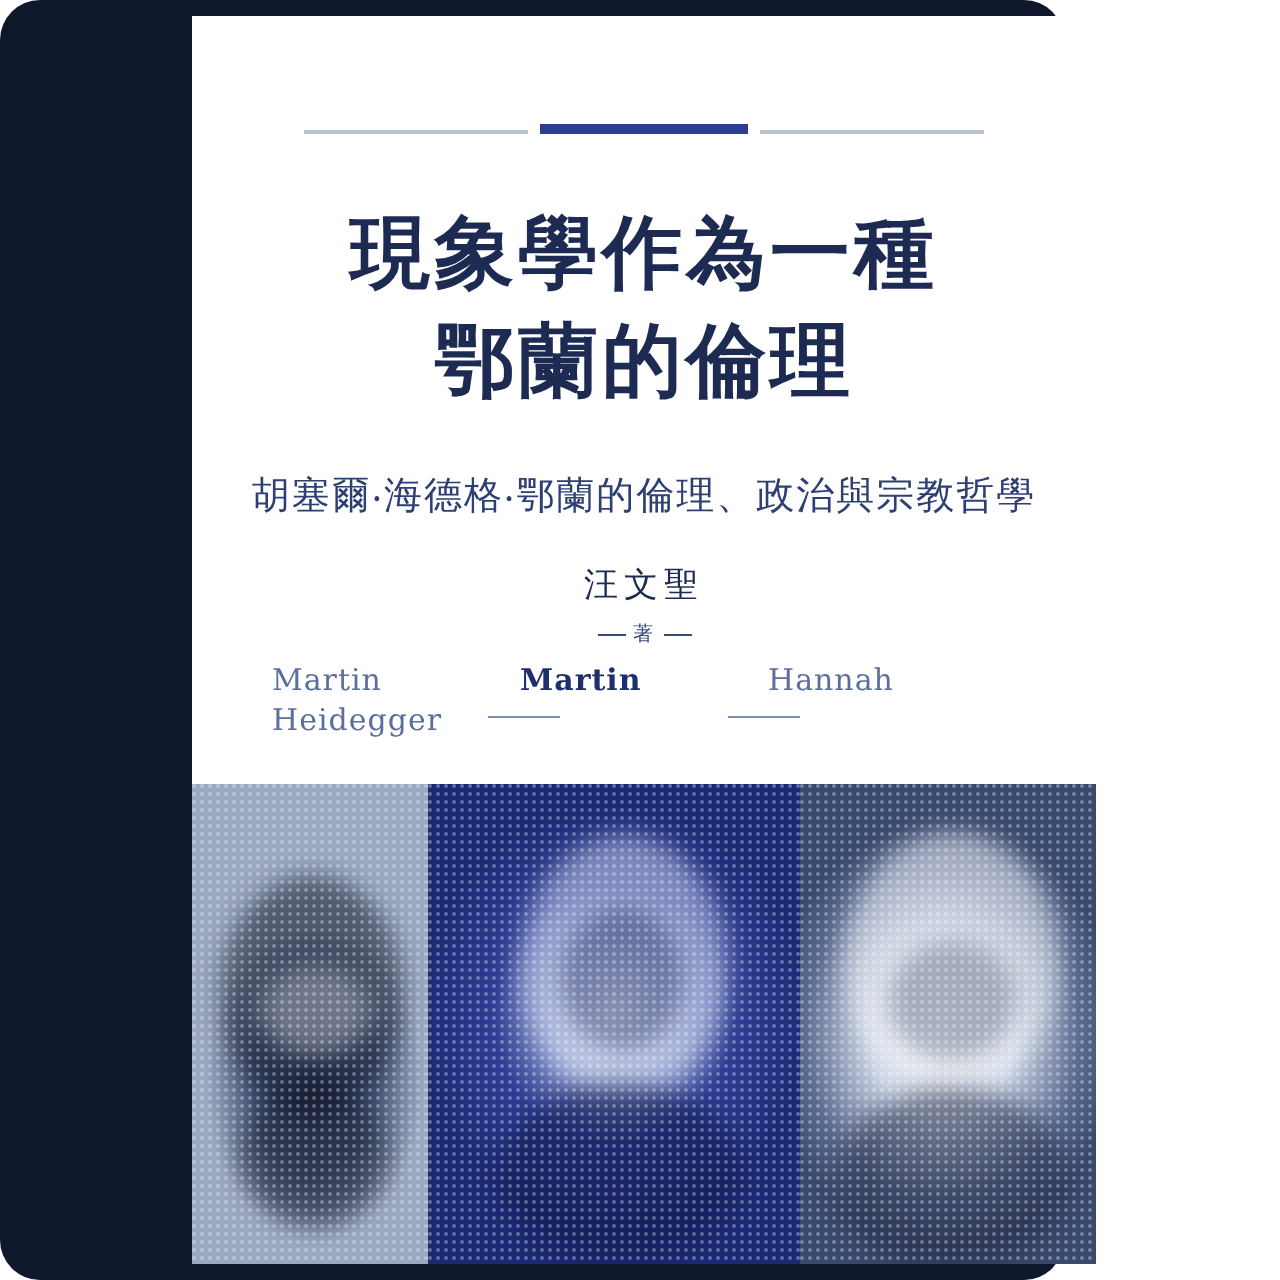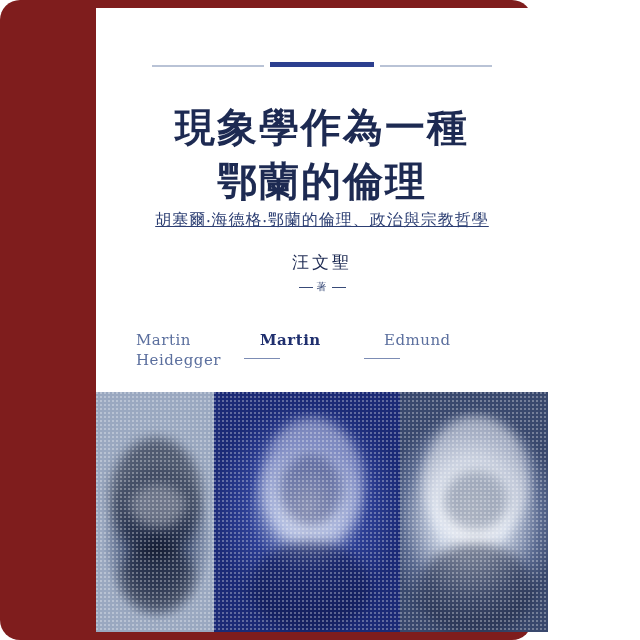--- a/index.html
+++ b/index.html
@@ -10,21 +10,21 @@
   body {
     width: 640px;
     height: 640px;
     font-family: "Liberation Sans", sans-serif;
     overflow: hidden;
   }
   .page {
     position: relative;
     width: 532px;
     height: 640px;
-    background: #7f1d1d;
+    background: #0f172a;
     border-radius: 20px;
   }
   .cover {
     position: absolute;
     left: 96px;
     top: 8px;
     width: 452px;
     height: 624px;
     background: #ffffff;
     overflow: hidden;
@@ -57,25 +57,25 @@
   }
   .title-line {
     font-family: "DejaVu Serif", "Liberation Serif", serif;
     font-weight: bold;
     font-size: 40px;
     letter-spacing: 2px;
     color: #1d2a52;
     line-height: 1.35;
   }
   .subtitle {
-    font-family: "DejaVu Serif", "Liberation Serif", serif;
-    font-size: 16px;
+    margin-top: 26px;
+    font-family: "DejaVu Serif", "Liberation Serif", serif;
+    font-size: 19px;
     letter-spacing: 1px;
     color: #2d3f73;
-    text-decoration: underline;
   }
   .author {
     margin-top: 20px;
     font-family: "DejaVu Serif", "Liberation Serif", serif;
     font-size: 17px;
     letter-spacing: 3px;
     color: #1d2a52;
   }
   .author-by {
     margin-top: 6px;
@@ -204,21 +204,21 @@
 
     <div class="names">
       <div class="name left">
         <span class="n1">Martin</span>
         <span class="n2">Heidegger</span>
       </div>
       <div class="name center">
         <span class="n2">Martin</span>
       </div>
       <div class="name right">
-        <span class="n1">Edmund</span>
+        <span class="n1">Hannah</span>
       </div>
       <div class="name-line l1"></div>
       <div class="name-line l2"></div>
     </div>
 
     <div class="portraits">
       <div class="portrait p-hei">
         <div class="blob b1"></div>
         <div class="blob b2"></div>
         <div class="blob b3"></div>

